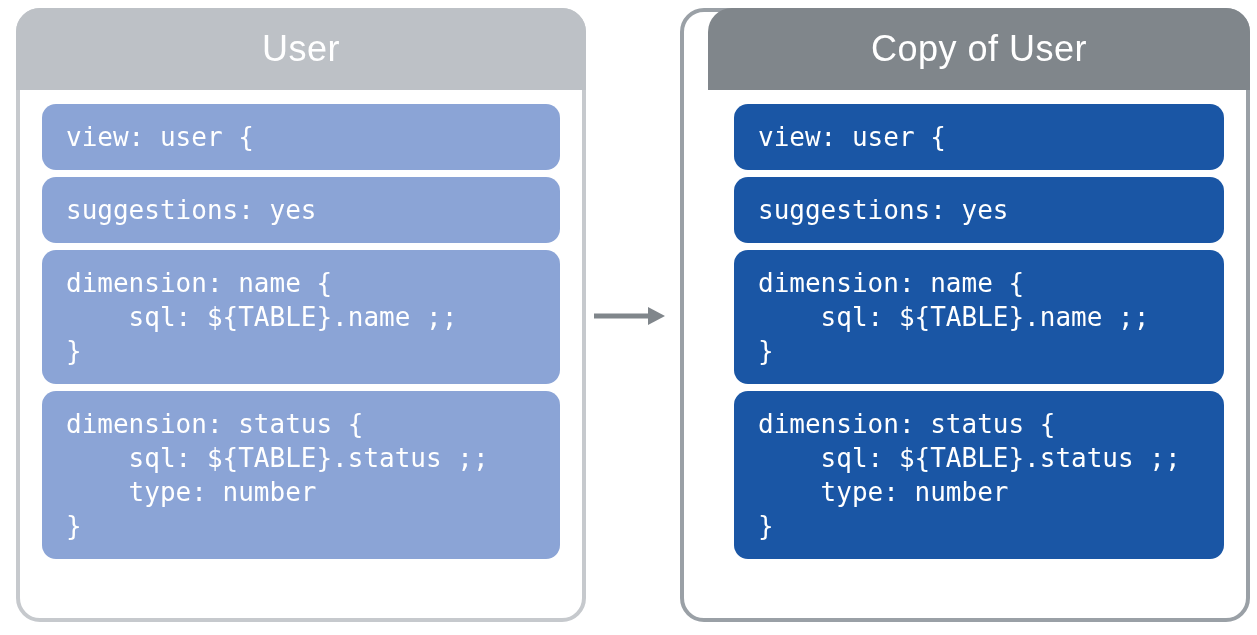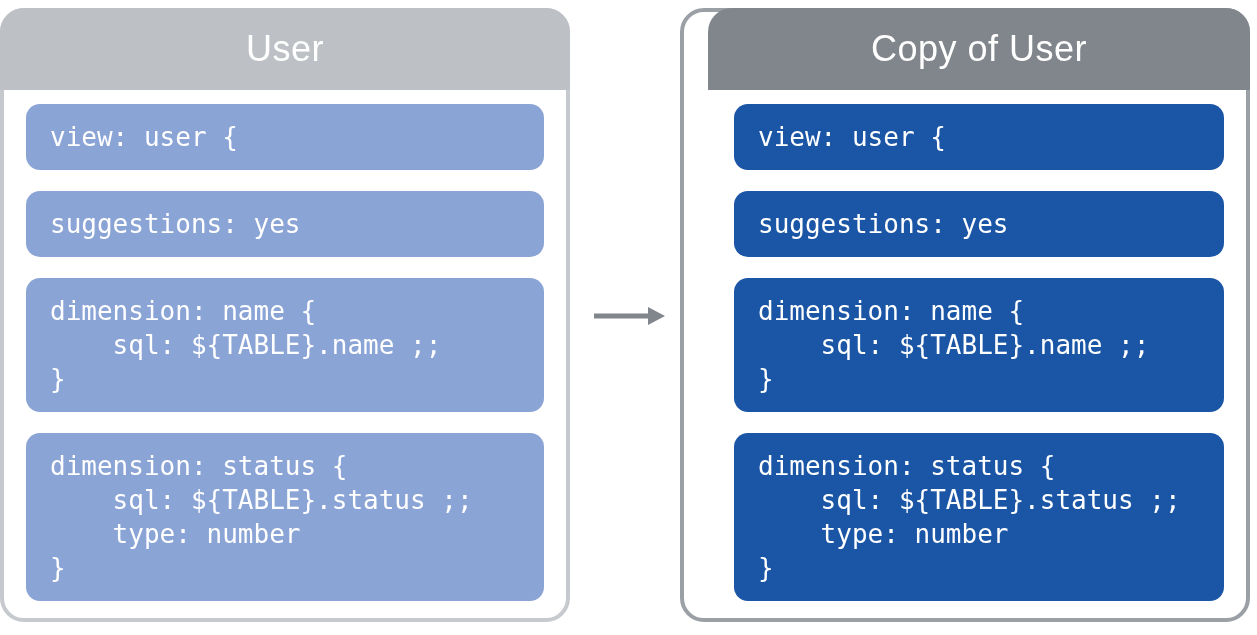--- a/index.html
+++ b/index.html
@@ -18,42 +18,42 @@
   .panel {
     position: absolute;
     top: 8px;
     width: 570px;
     height: 614px;
     box-sizing: border-box;
     background: #ffffff;
     border-radius: 24px;
     border: 4px solid #c6c9cd;
   }
-  .panel-left  { left: 0;  border-color: var(--left-border, #c6c9cd); }
+  .panel-left  { left: 16px;  border-color: var(--left-border, #c6c9cd); }
   .panel-right { left: 680px; border-color: var(--right-border, #9aa0a6); padding-left: 28px; }
   .panel-header {
     height: 82px;
     margin: -4px -4px 0 -4px;
     border-radius: 24px 24px 0 0;
     display: flex;
     align-items: center;
     justify-content: center;
   }
   .panel-left  .panel-header { background: var(--left-header, #bdc1c6); }
   .panel-right .panel-header { background: var(--right-header, #80868b); }
   .panel-title {
     color: var(--text-on-blocks, #ffffff);
     font-size: 36px;
     letter-spacing: 0.5px;
   }
   .panel-body {
     padding: 14px 22px 0 22px;
     display: flex;
     flex-direction: column;
-    gap: 21px;
+    gap: 7px;
   }
   .code-block {
     border-radius: 14px;
     padding: 16px 24px;
     color: var(--text-on-blocks, #ffffff);
     font-family: "DejaVu Sans Mono", "Liberation Mono", monospace;
     font-size: 26px;
     line-height: 34px;
   }
   .panel-left  .code-block { background: var(--left-block, #8ba4d6); }

